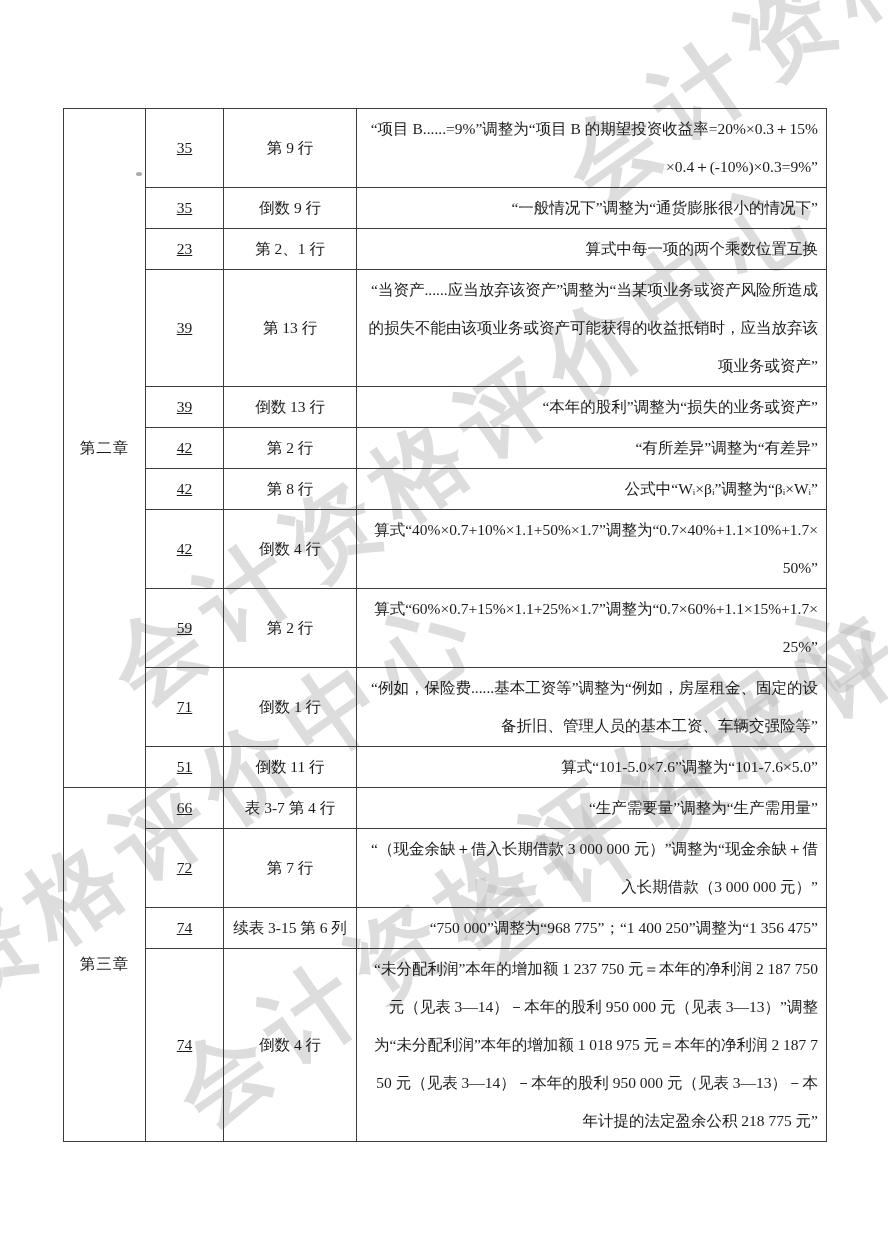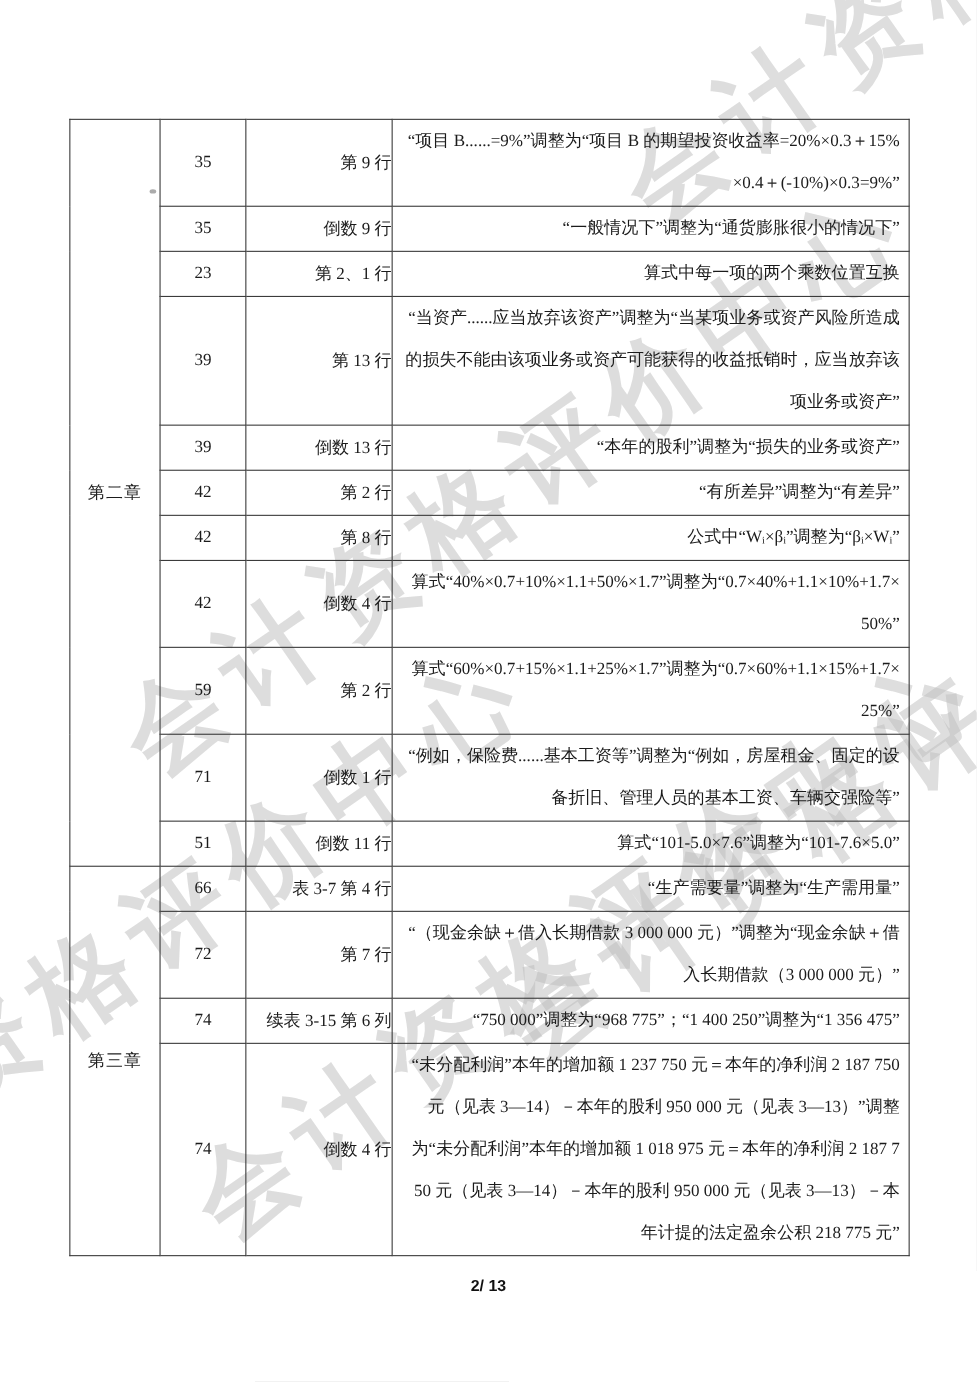--- a/index.html
+++ b/index.html
@@ -53,23 +53,24 @@
     font-size: 15.5px;
   }
   td.chapter-cell {
     text-align: center;
     letter-spacing: 1px;
     margin-top: 16px;
   }
   td.page-cell {
     text-align: center;
     font-family: "Liberation Serif", "DejaVu Serif", serif;
+    text-decoration: underline;
   }
   td.location-cell {
-    text-align: right;
+    text-align: center;
     white-space: nowrap;
     padding: 1px 0;
   }
   td.description-cell {
     line-height: 38px;
     padding: 1px 8px 1px 11px;
     word-break: break-all;
     text-align: right;
   }
   
@@ -181,15 +182,14 @@
           <td class="description-cell">“750 000”调整为“968 775”；“1 400 250”调整为“1 356 475”</td>
         </tr>
         <tr>
           <td class="page-cell">74</td>
           <td class="location-cell">倒数 4 行</td>
           <td class="description-cell">“未分配利润”本年的增加额 1 237 750 元＝本年的净利润 2 187 750 元（见表 3—14）－本年的股利 950 000 元（见表 3—13）”调整为“未分配利润”本年的增加额 1 018 975 元＝本年的净利润 2 187 750 元（见表 3—14）－本年的股利 950 000 元（见表 3—13）－本年计提的法定盈余公积 218 775 元”</td>
         </tr>
       </tbody>
   </table>
 
-  <div class="footer">2/ 13</div>
 
 </div>
 
 </body></html>

